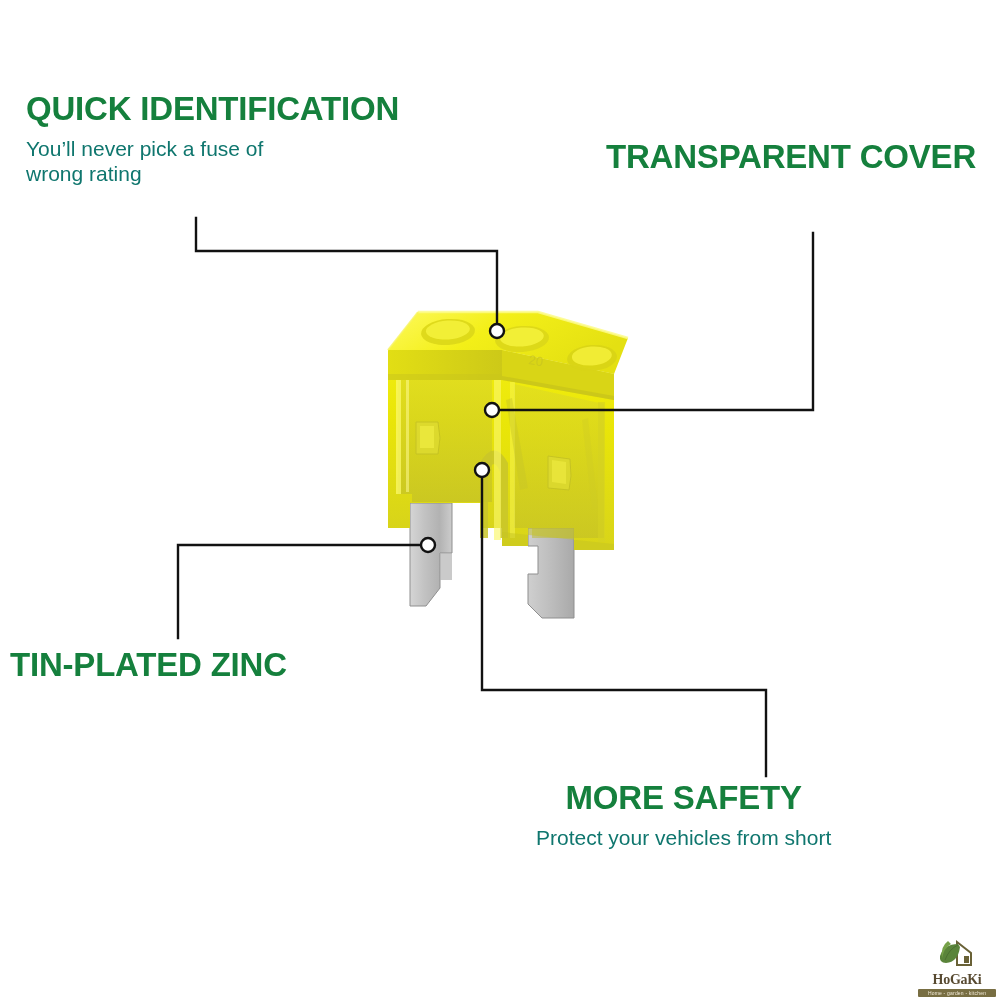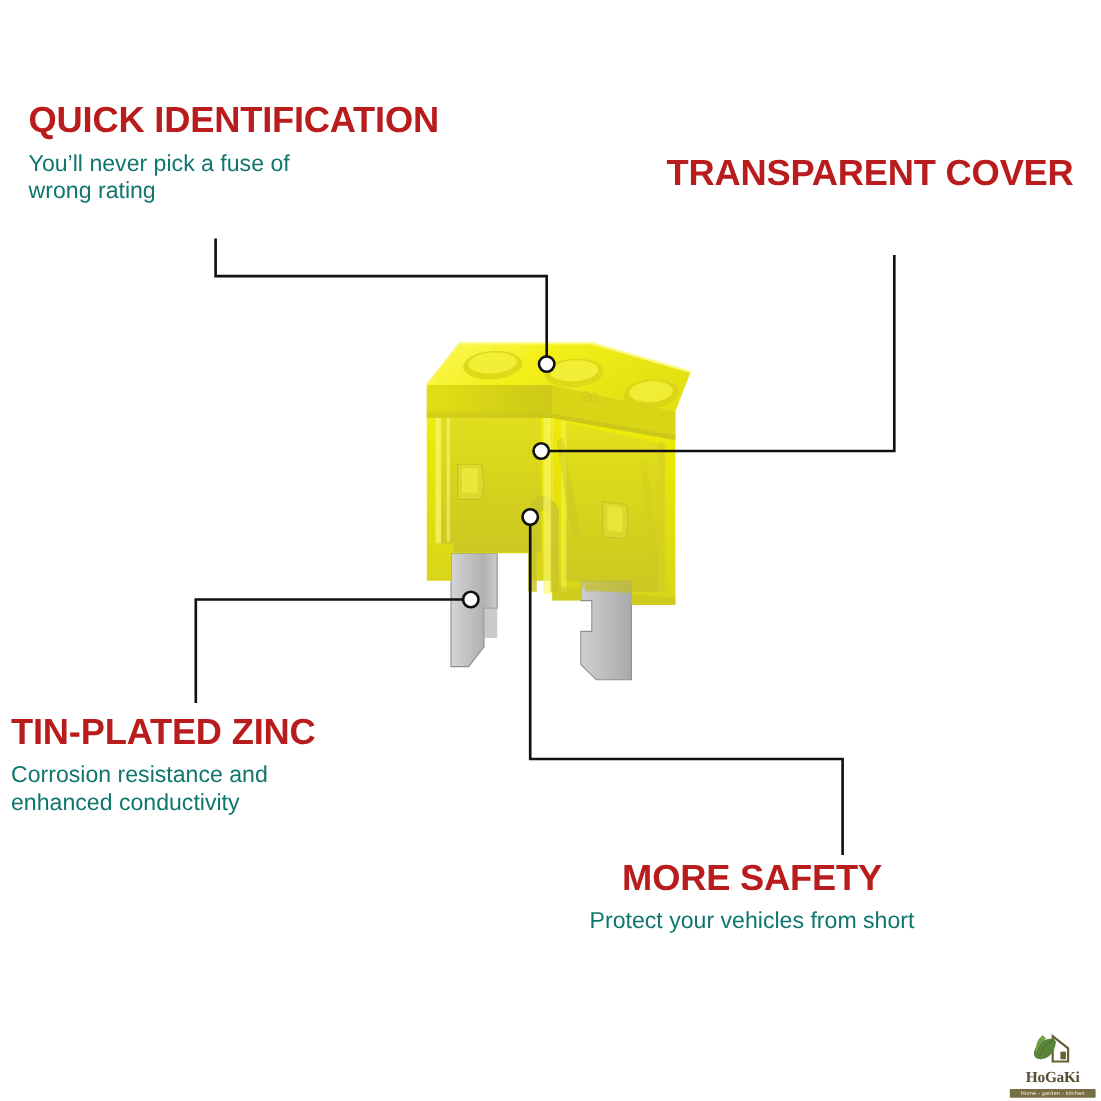--- a/index.html
+++ b/index.html
@@ -15,21 +15,21 @@
     overflow: hidden;
     font-family: "Liberation Sans", sans-serif;
   }
 
   
   .callout { position: absolute; }
   .callout .title {
     font-weight: bold;
     font-size: 33px;
     letter-spacing: -0.2px;
-    color: #b91c1c;
+    color: #15803d;
     line-height: 1.05;
     white-space: nowrap;
   }
   .callout .desc {
     font-size: 21px;
     color: #0f766e;
     line-height: 1.22;
     margin-top: 9px;
     font-weight: 400;
   }
@@ -211,24 +211,20 @@
       <span>wrong rating</span>
     </div>
   </div>
 
   <div class="callout" id="callout-transparent-cover">
     <div class="title">TRANSPARENT COVER</div>
   </div>
 
   <div class="callout" id="callout-tin-plated-zinc">
     <div class="title">TIN-PLATED ZINC</div>
-    <div class="desc">
-      <span>Corrosion resistance and</span>
-      <span>enhanced conductivity</span>
-    </div>
   </div>
 
   <div class="callout" id="callout-more-safety">
     <div class="title">MORE SAFETY</div>
     <div class="desc">
       <span>Protect your vehicles from short</span>
     </div>
   </div>
 
   <div id="watermark">

